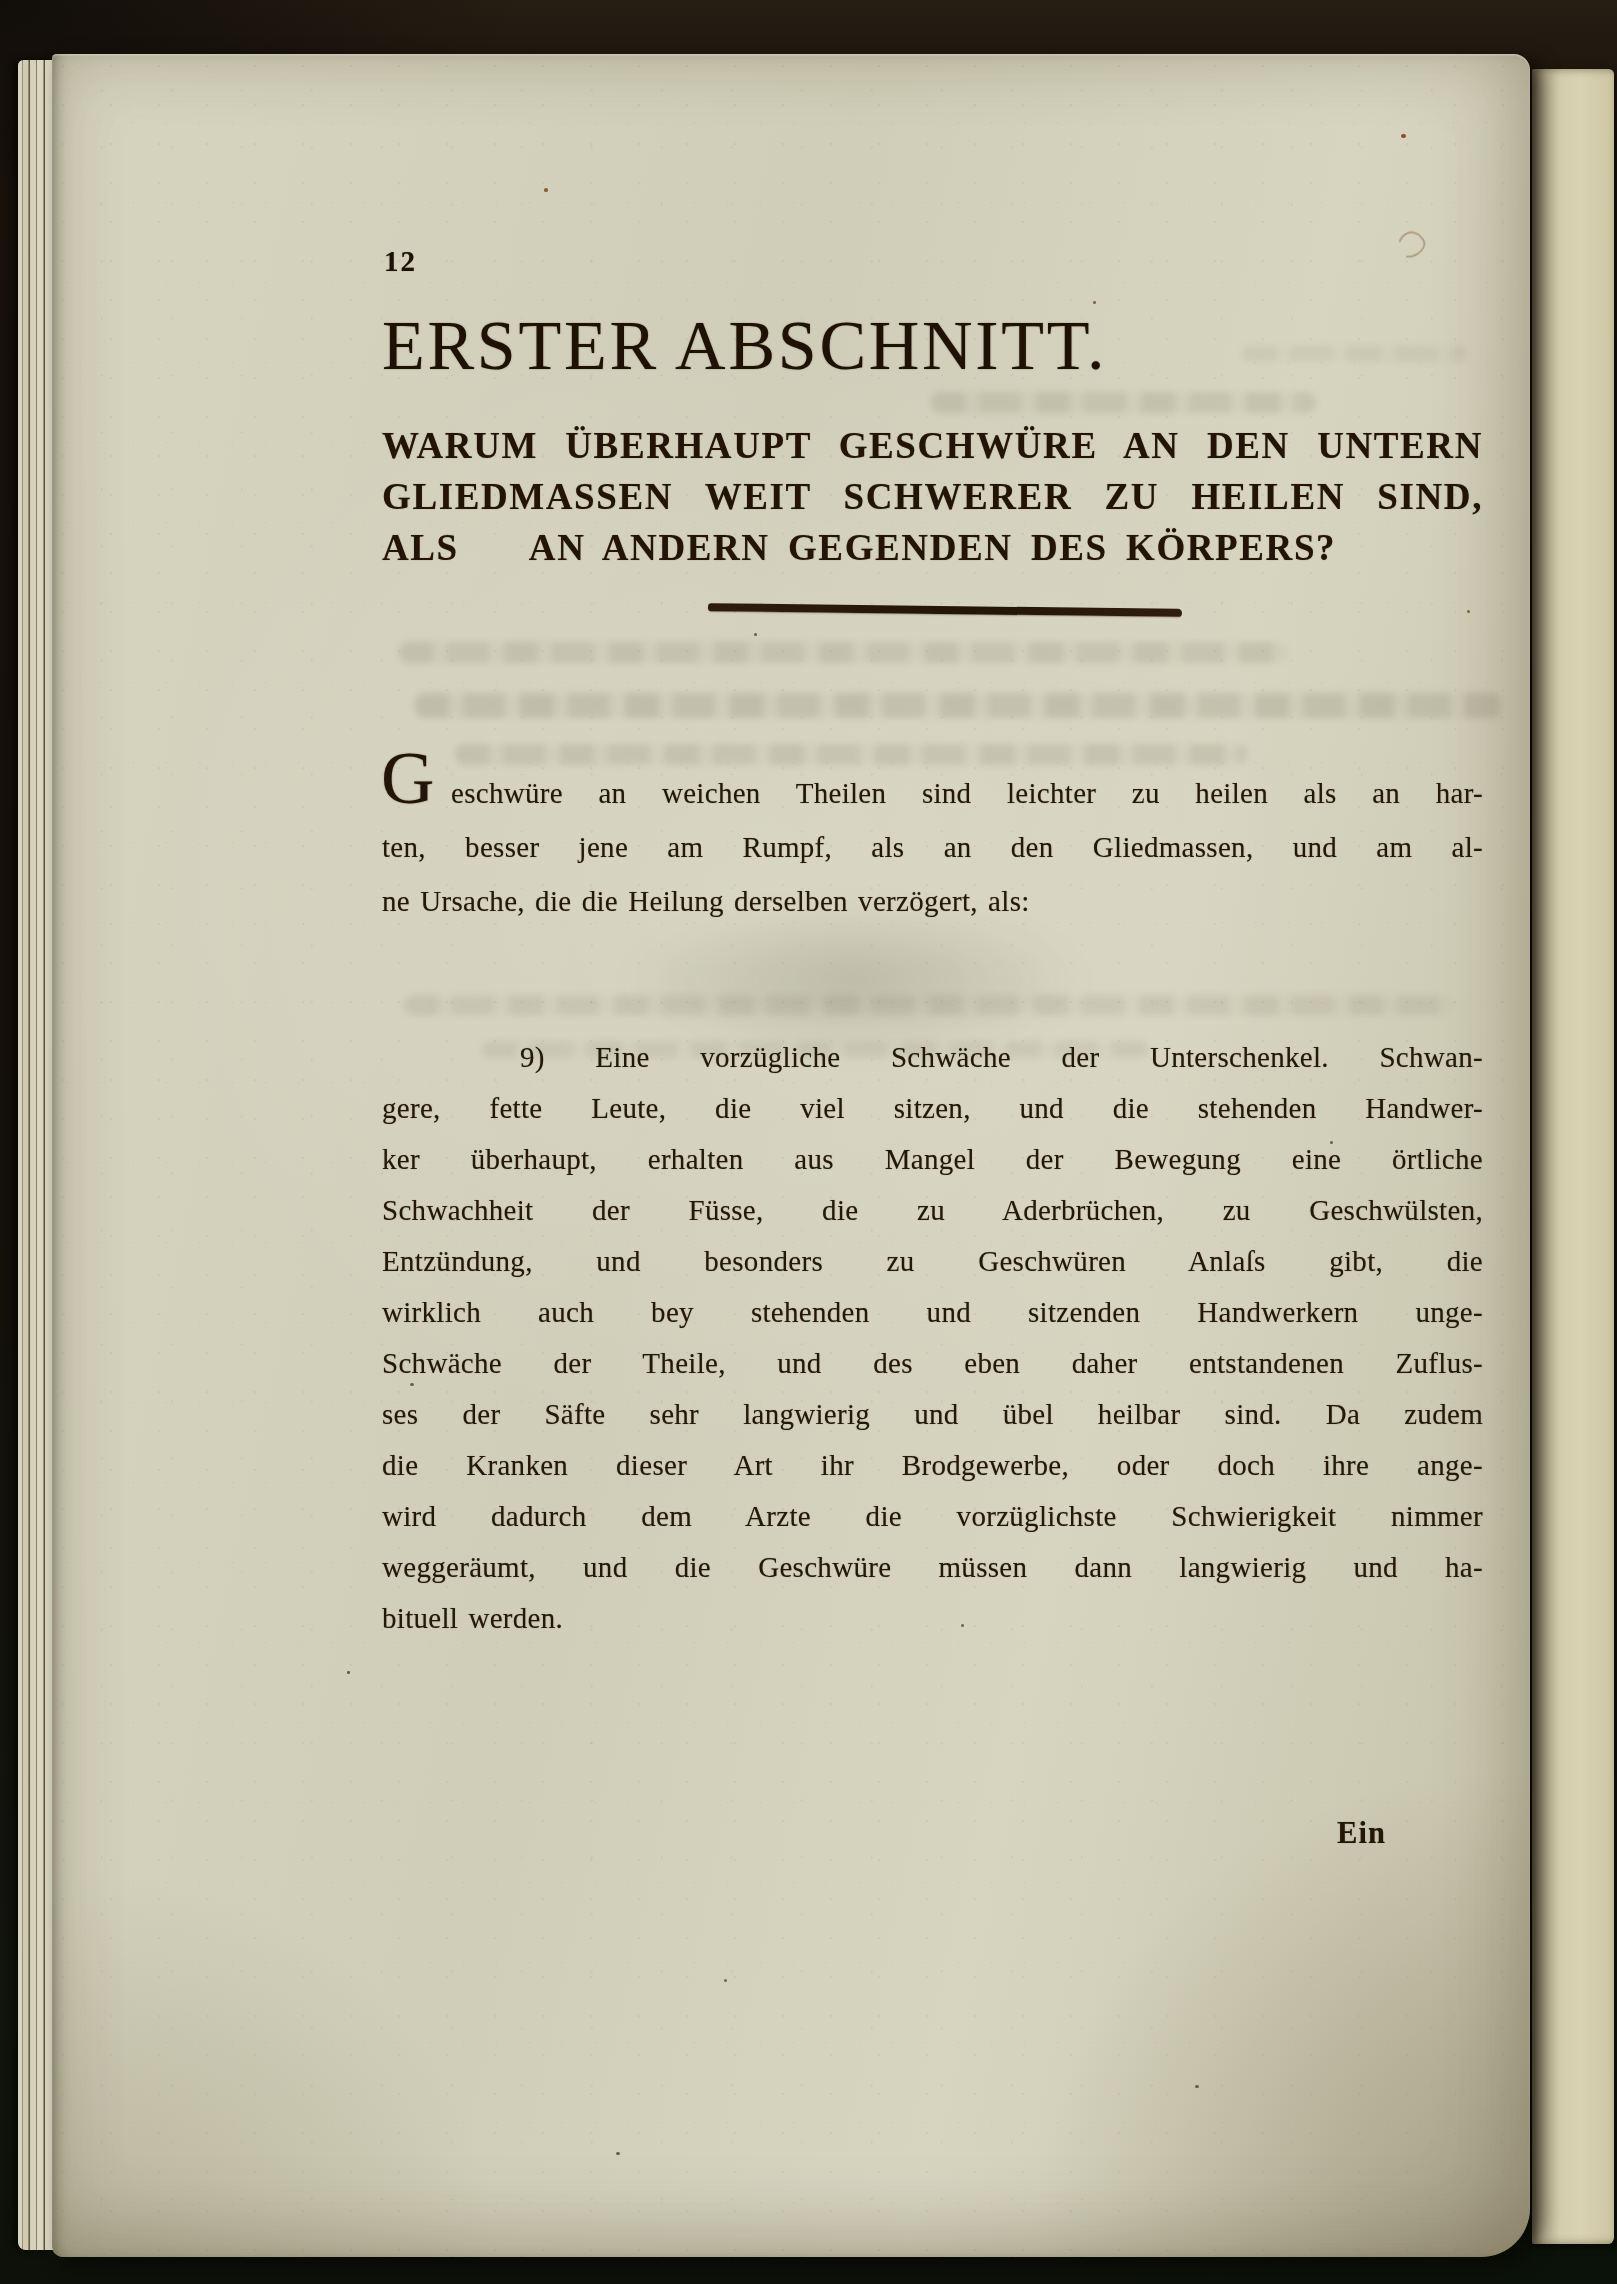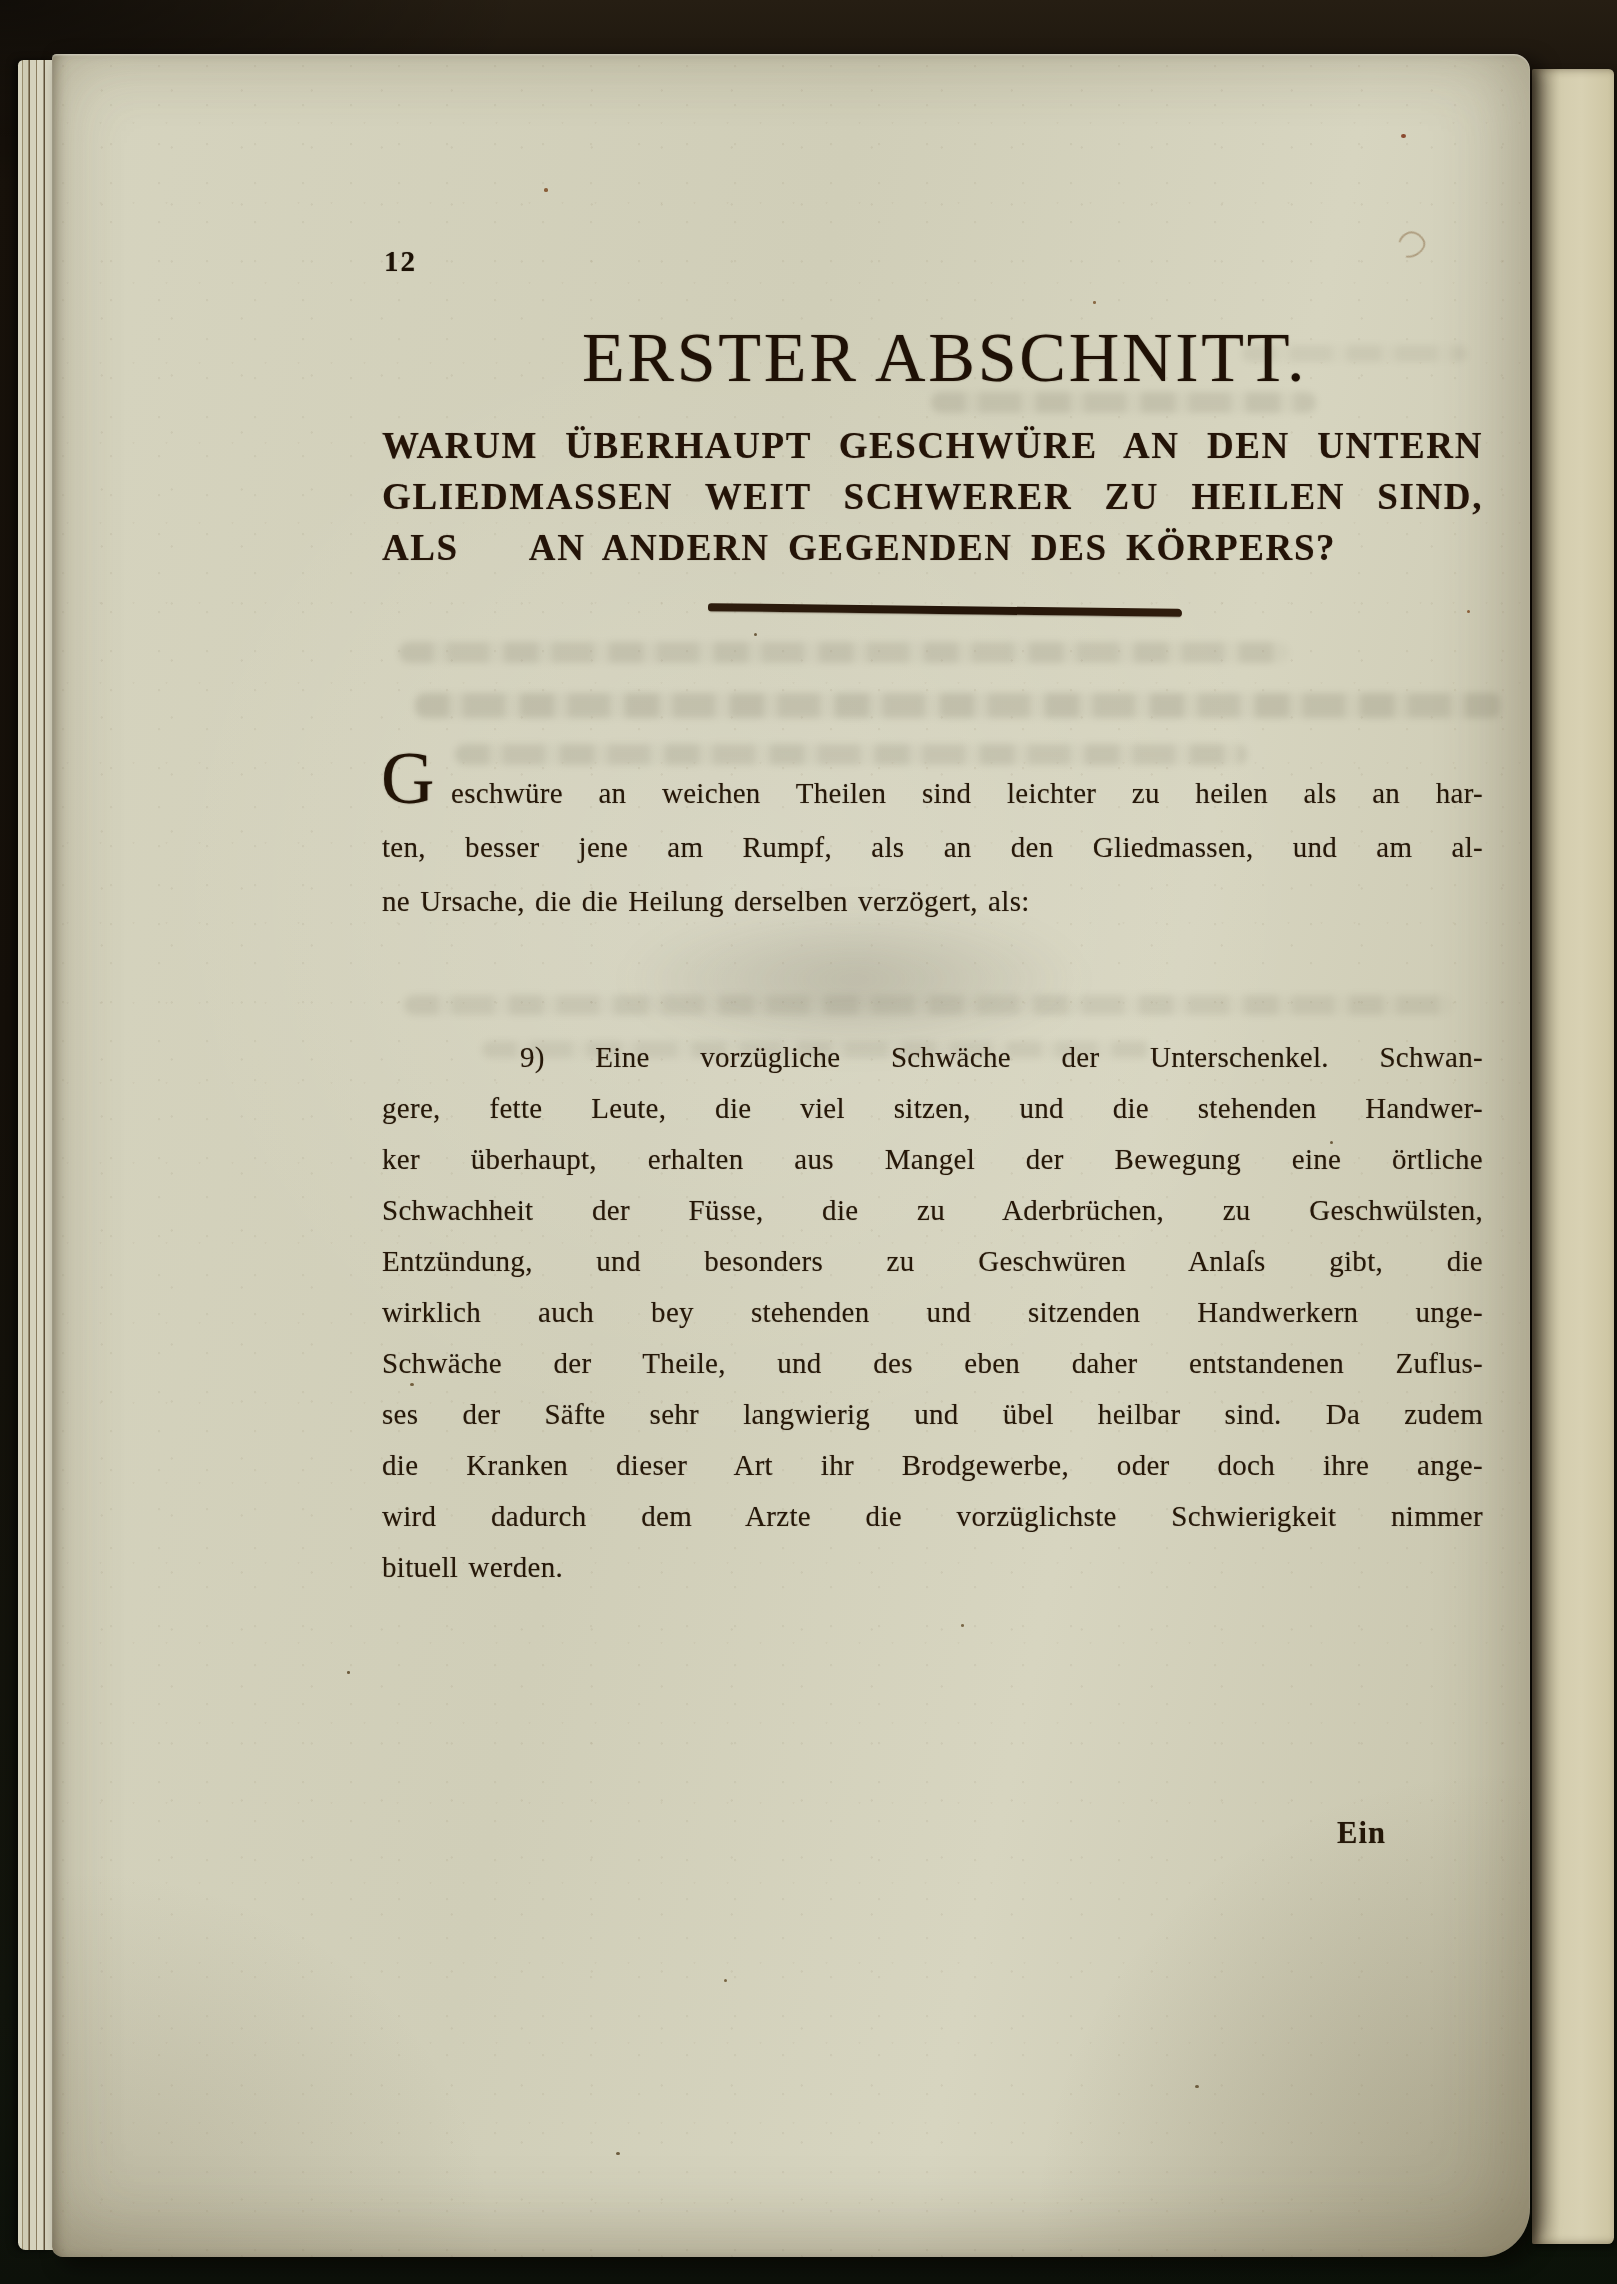--- a/index.html
+++ b/index.html
@@ -90,25 +90,25 @@
     font-size: 29px; font-weight: 700;
     letter-spacing: 2.1px;
     color: #1d1206;
     text-shadow: 0 0 1.1px rgba(29,18,6,0.45);
   }
 
   .title {
     position: absolute;
     left: 382px; top: 312px;
     width: 1101px;
-    margin: 12px;
+    margin: 0;
     font-size: 70px; font-weight: 400;
     line-height: 67px;
     letter-spacing: 2.7px;
-    text-align: center;
+    text-align: left;
     color: #1f1106;
     text-shadow: 0 0 1.6px rgba(31,17,6,0.40);
   }
 
   .subtitle {
     position: absolute;
     left: 382px; top: 420px;
     width: 1101px;
     font-weight: 700;
     font-size: 37px;
@@ -225,20 +225,21 @@
     <div class="l first">9) Eine vorzügliche Schwäche der Unterschenkel. Schwan-</div>
     <div class="l">gere, fette Leute, die viel sitzen, und die stehenden Handwer-</div>
     <div class="l">ker überhaupt, erhalten aus Mangel der Bewegung eine örtliche</div>
     <div class="l">Schwachheit der Füsse, die zu Aderbrüchen, zu Geschwülsten,</div>
     <div class="l">Entzündung, und besonders zu Geschwüren Anlaſs gibt, die</div>
     <div class="l">wirklich auch bey stehenden und sitzenden Handwerkern unge-</div>
     <div class="l">Schwäche der Theile, und des eben daher entstandenen Zuflus-</div>
     <div class="l">ses der Säfte sehr langwierig und übel heilbar sind. Da zudem</div>
     <div class="l">die Kranken dieser Art ihr Brodgewerbe, oder doch ihre ange-</div>
     <div class="l">wird dadurch dem Arzte die vorzüglichste Schwierigkeit nimmer</div>
+    <div class="l">weggeräumt, und die Geschwüre müssen dann langwierig und ha-</div>
     <div class="l last">bituell werden.</div>
   </div>
 
   <div class="catchword">Ein</div>
 
   <div class="speck" style="left:544px; top:188px;  width:3.7px; height:3.7px; background:#8a5f3a;"></div>
   <div class="speck" style="left:1401px; top:134px;  width:4.8px; height:4.3px; background:#8a4a30;"></div>
   <div class="speck" style="left:754px; top:633px; width:3.2px; height:3.2px; background:#6d5c3e;"></div>
   <div class="speck" style="left:410px;  top:1383px; width:3.7px; height:3.2px; background:#74603f;"></div>
   <div class="speck" style="left:1330px; top:1141px; width:3.2px; height:3.2px; background:#6d5c3e;"></div>

